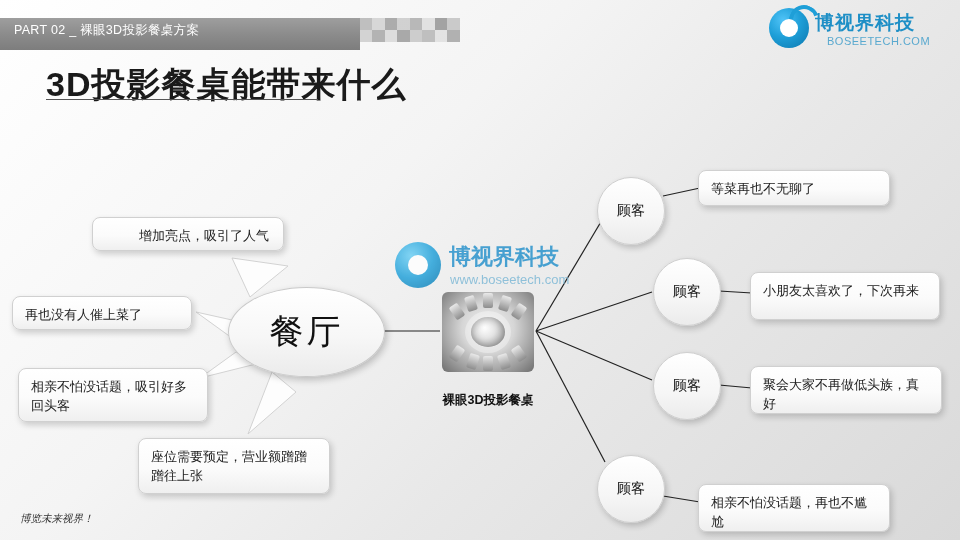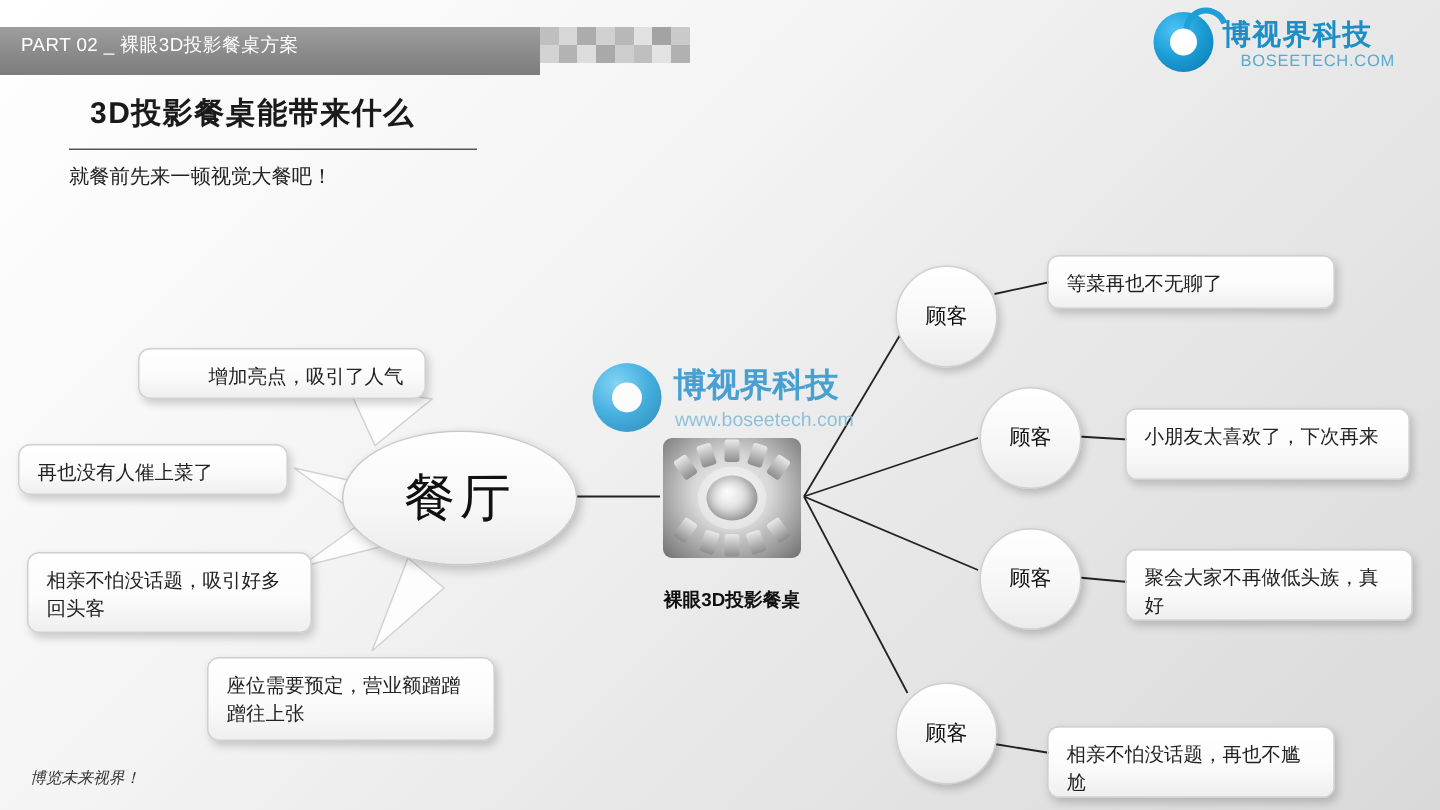--- a/index.html
+++ b/index.html
@@ -43,21 +43,21 @@
   }
   #logo .cn{
     position:absolute;left:46px;top:4px;font-size:19px;color:#1e8fc6;font-weight:bold;
     font-family:"DejaVu Sans",sans-serif;letter-spacing:1px;
   }
   #logo .en{
     position:absolute;left:58px;top:29px;font-size:11px;color:#5aa9cf;letter-spacing:.5px;
   }
   
   #page-title{
-    position:absolute;left:60px;top:62px;font-size:20px;color:#1a1a1a;font-weight:bold;
+    position:absolute;left:46px;top:62px;font-size:34px;color:#1a1a1a;font-weight:bold;
     letter-spacing:1px;
   }
   #title-rule{
     position:absolute;left:46px;top:99px;width:272px;height:1px;background:#555;
   }
   
   #intro{position:absolute;left:46px;top:108px;font-size:13.5px;color:#222;line-height:20px;}
   #intro div{white-space:nowrap;}
   
   #restaurant-node{
@@ -127,21 +127,20 @@
 <div id="logo">
   <div class="ring"></div>
   <div class="cn">博视界科技</div>
   <div class="en">BOSEETECH.COM</div>
 </div>
 
 <div id="page-title">3D投影餐桌能带来什么</div>
 <div id="title-rule"></div>
 
 <div id="intro">
-  <div>就餐前先来一顿视觉大餐吧！</div>
 </div>
 
 <svg id="connectors">
 
   <line x1="384" y1="331" x2="440" y2="331" stroke="#222" stroke-width="1.2"></line>
 
   <line x1="536" y1="331" x2="605" y2="215" stroke="#222" stroke-width="1.2"></line>
   <line x1="536" y1="331" x2="652" y2="292" stroke="#222" stroke-width="1.2"></line>
   <line x1="536" y1="331" x2="652" y2="380" stroke="#222" stroke-width="1.2"></line>
   <line x1="536" y1="331" x2="605" y2="462" stroke="#222" stroke-width="1.2"></line>
@@ -150,21 +149,21 @@
   <line x1="719" y1="291" x2="752" y2="293" stroke="#222" stroke-width="1.2"></line>
   <line x1="719" y1="385" x2="752" y2="388" stroke="#222" stroke-width="1.2"></line>
   <line x1="663" y1="496" x2="700" y2="502" stroke="#222" stroke-width="1.2"></line>
 
   <polygon points="250,297 232,258 288,266" fill="#fdfdfd" stroke="#d2d2d2" stroke-width="1"></polygon>
   <polygon points="232,320 196,312 232,338" fill="#fdfdfd" stroke="#d2d2d2" stroke-width="1"></polygon>
   <polygon points="236,352 200,378 256,364" fill="#fdfdfd" stroke="#d2d2d2" stroke-width="1"></polygon>
   <polygon points="272,372 248,434 296,392" fill="#fdfdfd" stroke="#d2d2d2" stroke-width="1"></polygon>
 </svg>
 
-<div class="callout" style="left:92px;top:232px;width:192px;height:34px;padding-left:46px;">
+<div class="callout" style="left:92px;top:217px;width:192px;height:34px;padding-left:46px;">
   <span>增加亮点，吸引了人气</span>
 </div>
 <div class="callout" style="left:12px;top:296px;width:180px;height:34px;">
   <span>再也没有人催上菜了</span>
 </div>
 <div class="callout" style="left:18px;top:368px;width:190px;height:54px;">
   <span>相亲不怕没话题，吸引好多回头客</span>
 </div>
 <div class="callout" style="left:138px;top:438px;width:192px;height:56px;">
   <span>座位需要预定，营业额蹭蹭蹭往上张</span>

